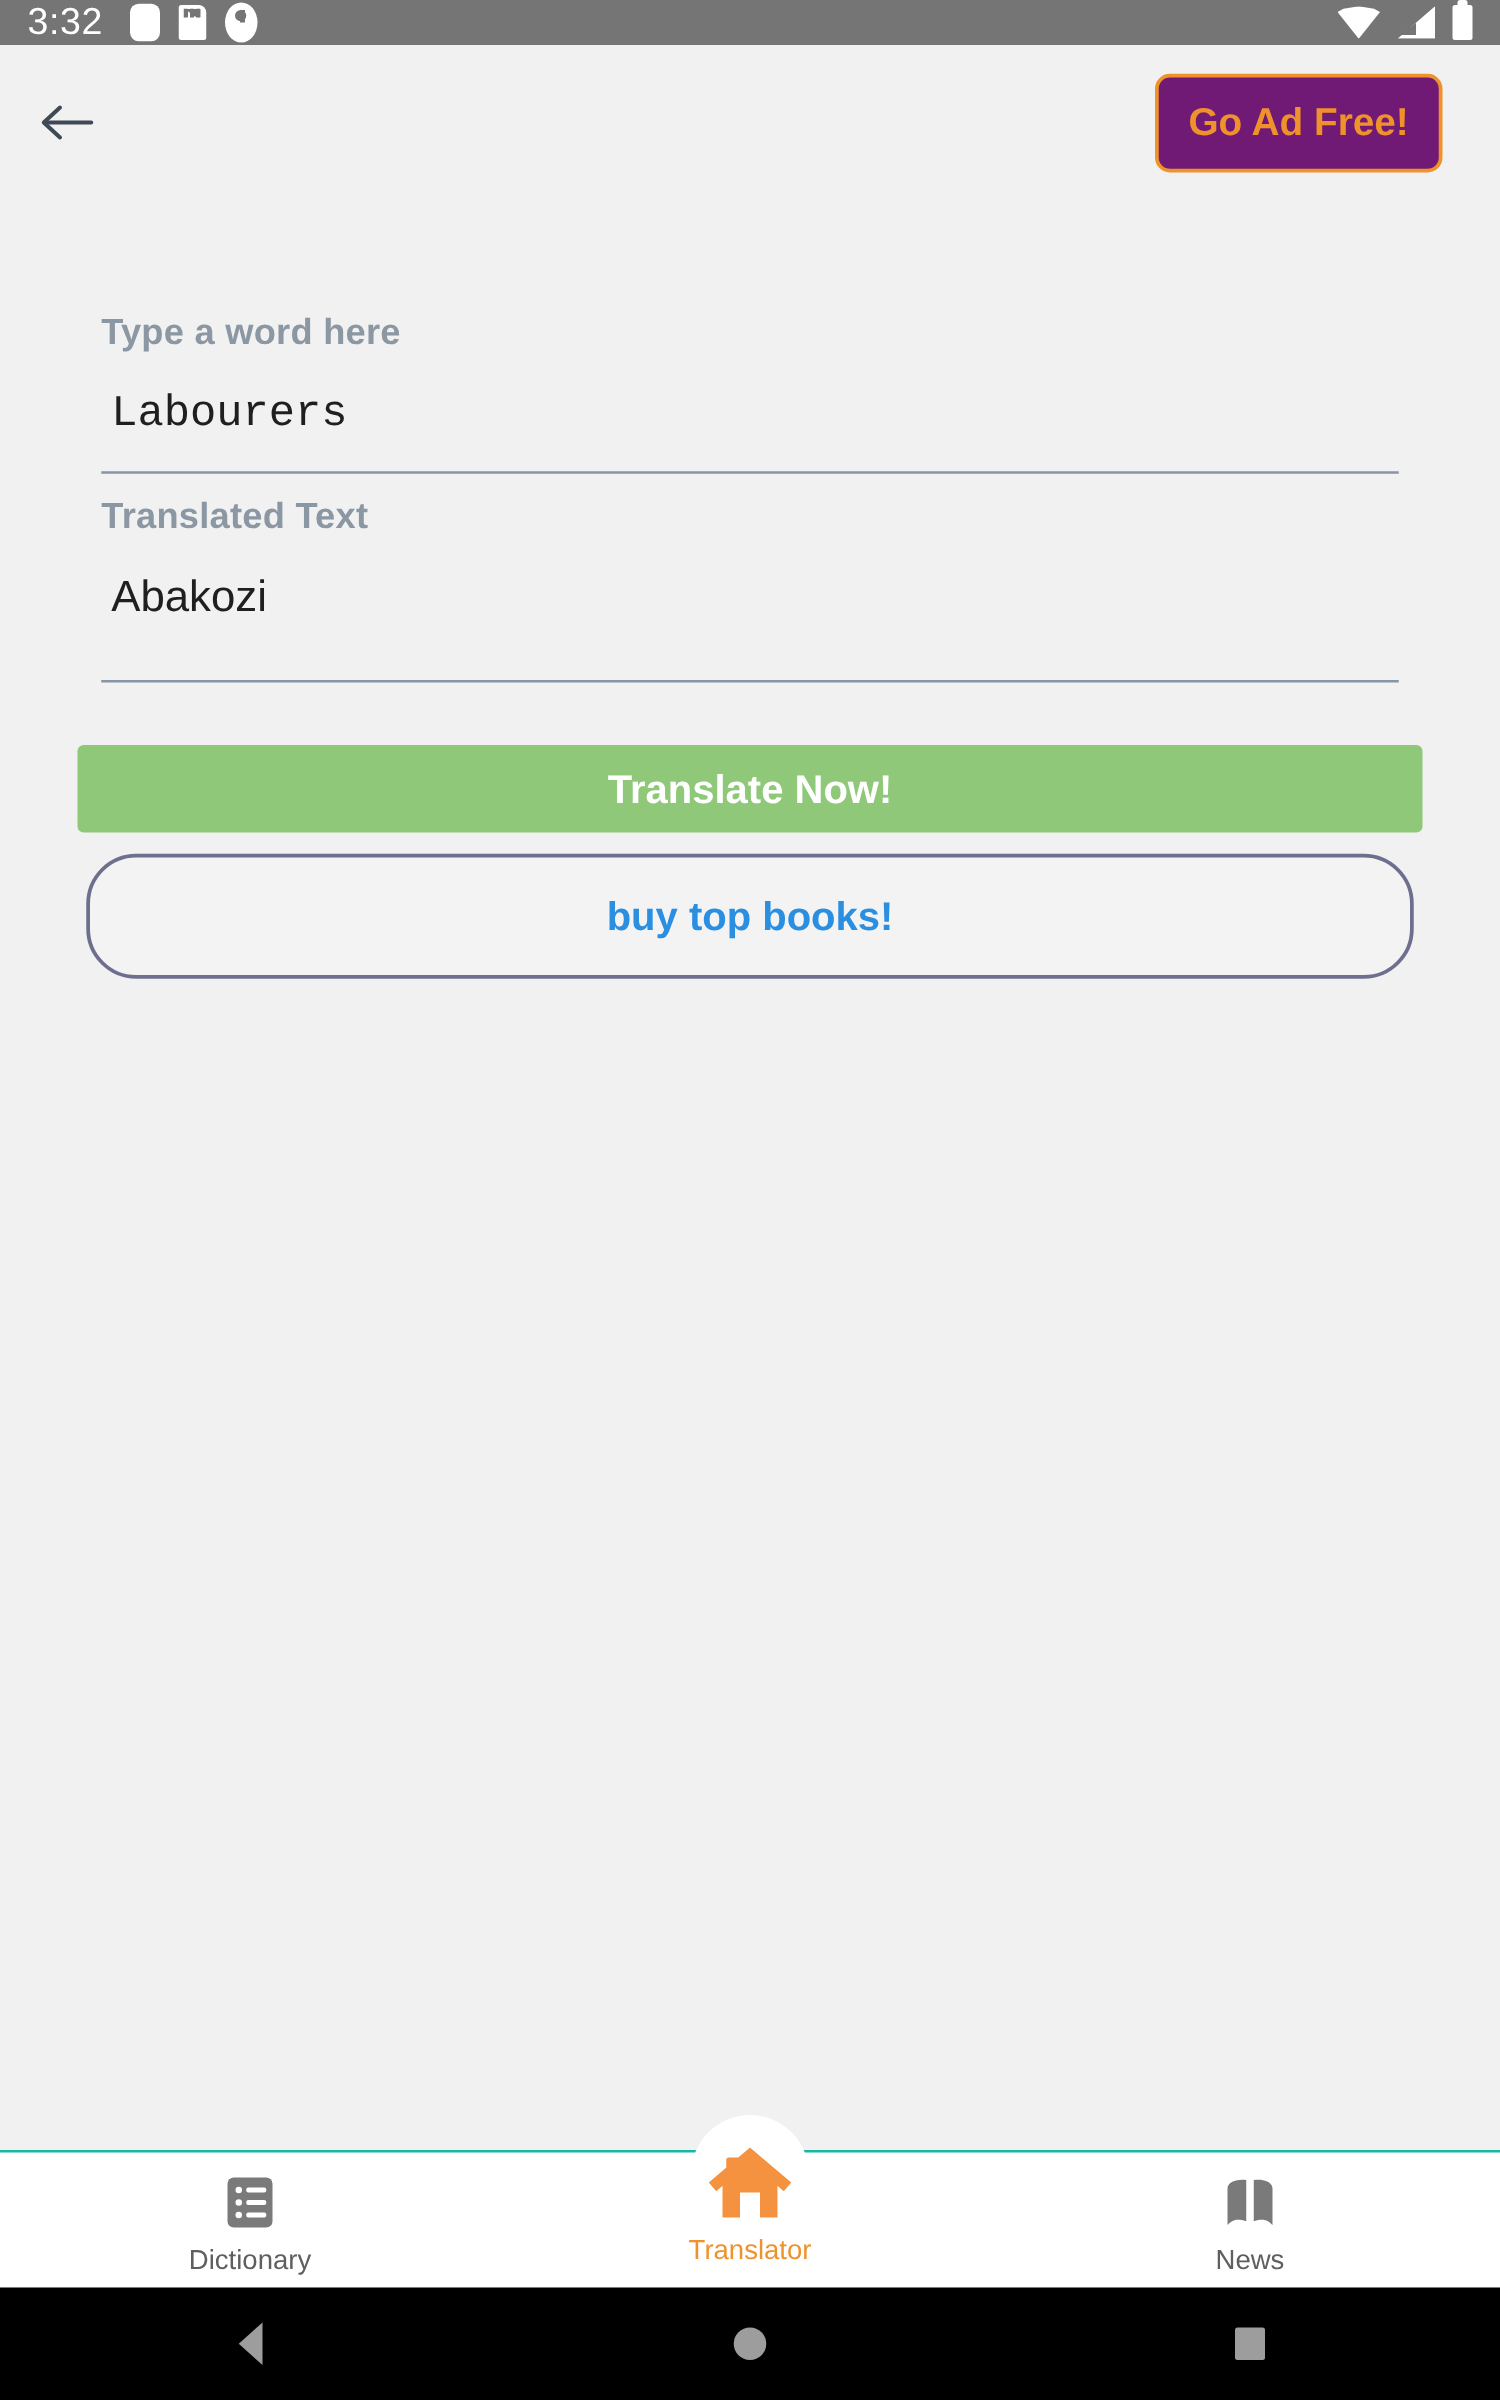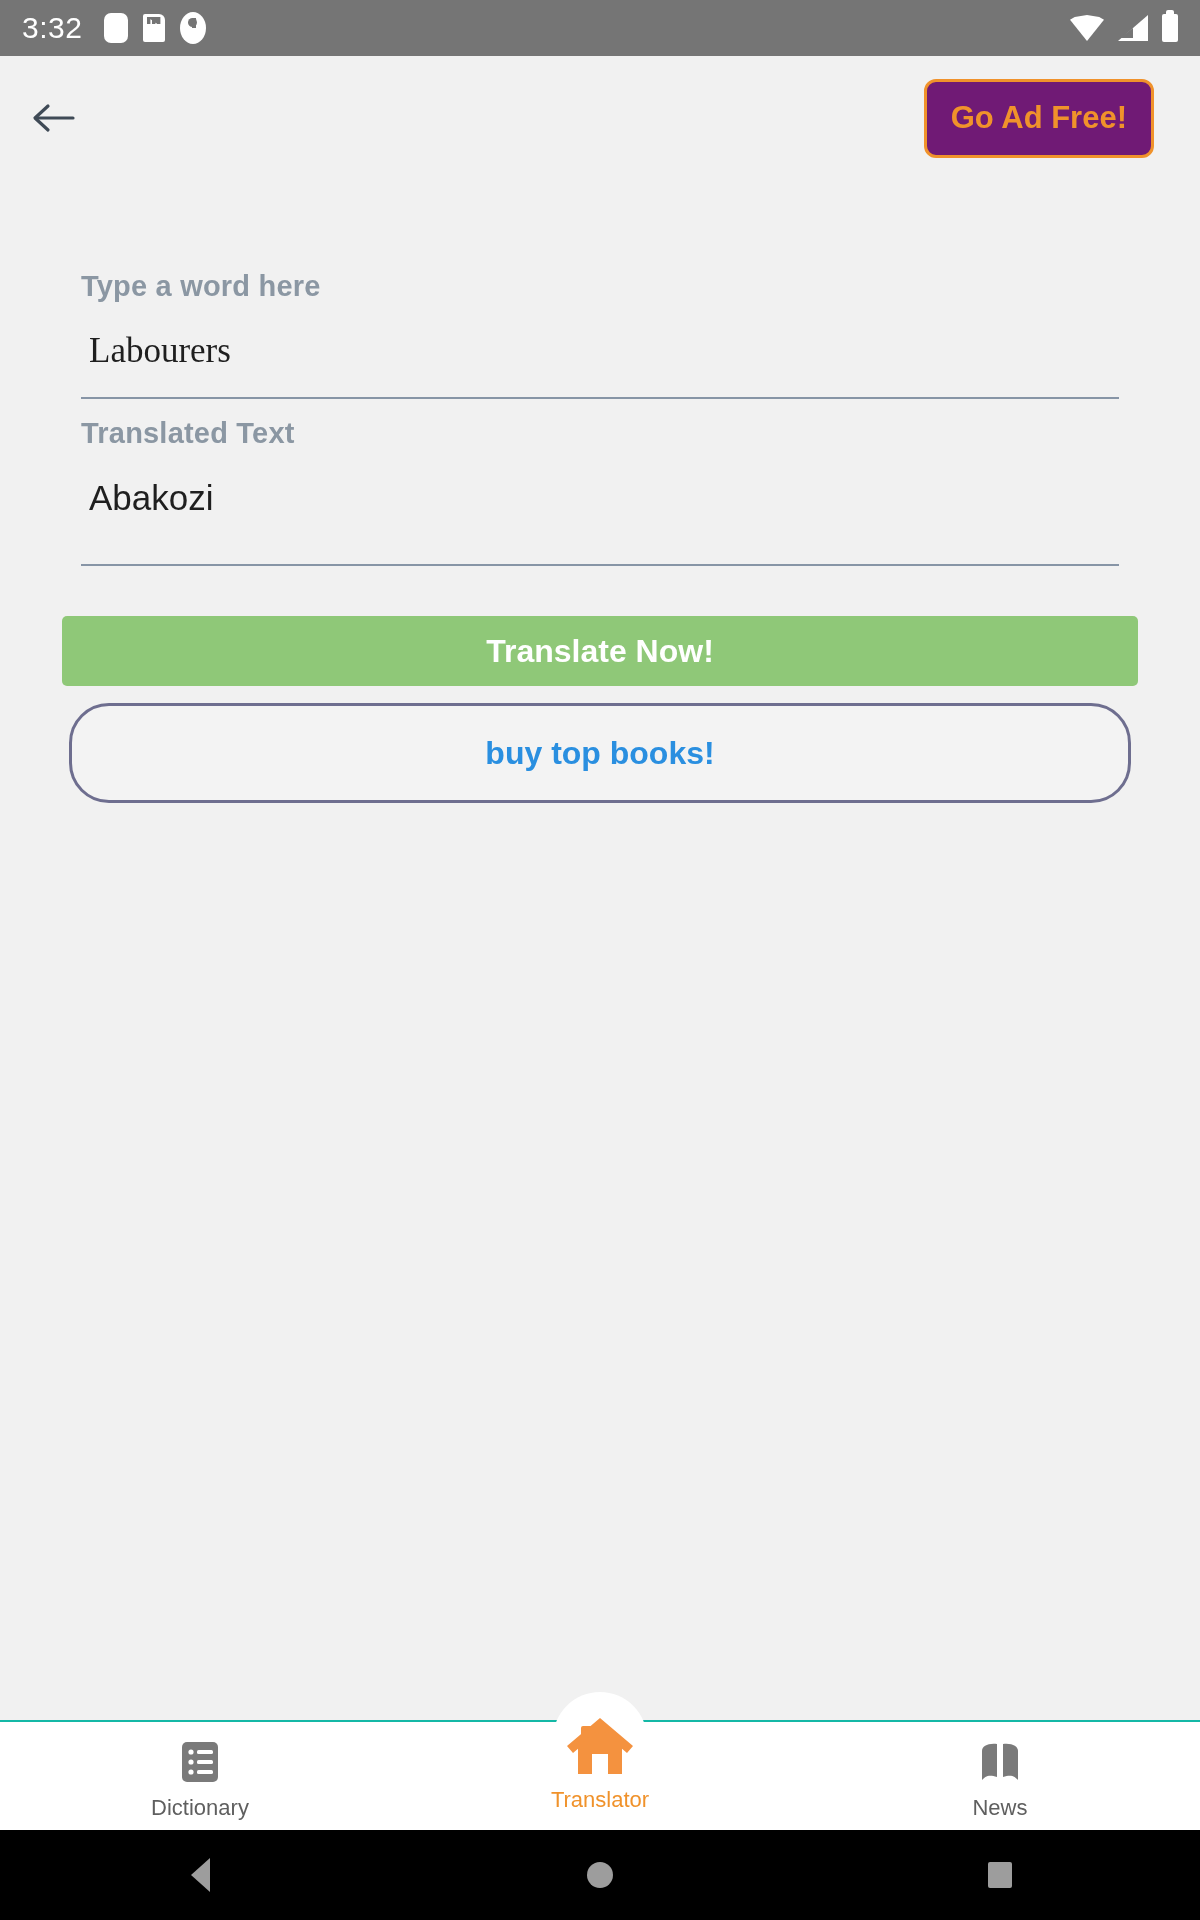--- a/index.html
+++ b/index.html
@@ -16,21 +16,21 @@
     position: relative;
     width: 1200px;
     height: 1920px;
     background: #f1f1f1;
     display: flex;
     flex-direction: column;
   }
 
   
   .statusbar {
-    height: 56px;
+    height: 36px;
     background: #757575;
     display: flex;
     align-items: center;
     padding: 0 22px;
     flex: none;
   }
   .sb-time {
     color: #ffffff;
     font-size: 30px;
     letter-spacing: .5px;
@@ -168,21 +168,21 @@
     letter-spacing: .2px;
   }
   .field-group { position: relative; }
   .field-input {
     font-size: 35px;
     color: #1f1f1f;
     background: transparent;
     border: none;
     outline: none;
     width: 100%;
-    font-family: Liberation Serif, serif;
+    font-family: Liberation Mono, monospace;
     padding: 28px 0 0 8px;
     display: block;
   }
   .field-underline {
     height: 2px;
     background: #8795a6;
     width: 100%;
   }
 
   #source-label { margin-top: 90px; }

